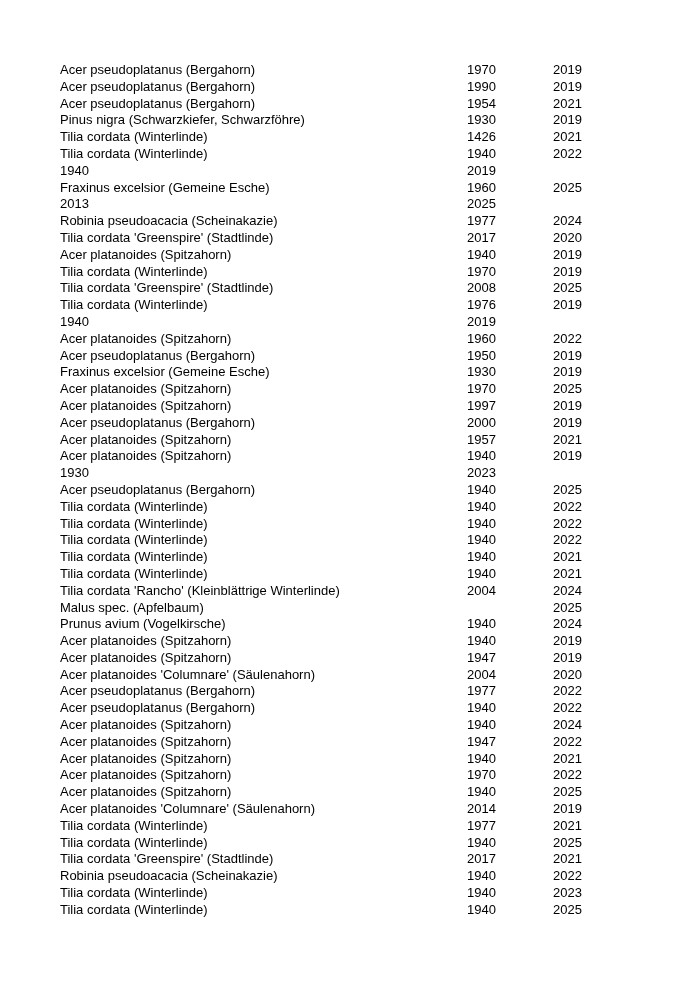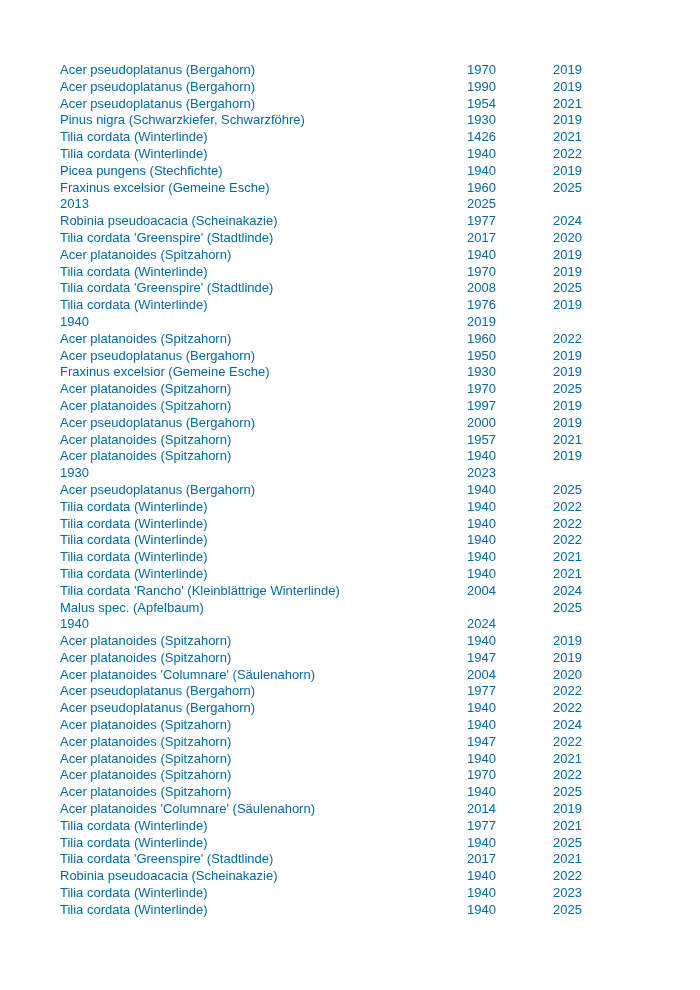--- a/index.html
+++ b/index.html
@@ -23,21 +23,21 @@
     height: 16.8px;
     line-height: 16.8px;
     font-size: 13px;
     white-space: nowrap;
   }
   .cell { overflow: visible; }
 </style>
 </head>
 <body>
 
-<div class="page" style="background: rgb(255, 255, 255); color: #0369a1;">
+<div class="page" style="background: rgb(255, 255, 255); color: #000000;">
   <div class="tree-table" id="tree-table">
       <div class="row">
         <div class="cell species">Acer pseudoplatanus (Bergahorn)</div>
         <div class="cell year1">1970</div>
         <div class="cell year2">2019</div>
       </div>
       <div class="row">
         <div class="cell species">Acer pseudoplatanus (Bergahorn)</div>
         <div class="cell year1">1990</div>
         <div class="cell year2">2019</div>
@@ -56,21 +56,20 @@
         <div class="cell species">Tilia cordata (Winterlinde)</div>
         <div class="cell year1">1426</div>
         <div class="cell year2">2021</div>
       </div>
       <div class="row">
         <div class="cell species">Tilia cordata (Winterlinde)</div>
         <div class="cell year1">1940</div>
         <div class="cell year2">2022</div>
       </div>
       <div class="row">
-        <div class="cell species">Picea pungens (Stechfichte)</div>
         <div class="cell year1">1940</div>
         <div class="cell year2">2019</div>
       </div>
       <div class="row">
         <div class="cell species">Fraxinus excelsior (Gemeine Esche)</div>
         <div class="cell year1">1960</div>
         <div class="cell year2">2025</div>
       </div>
       <div class="row">
         <div class="cell year1">2013</div>
@@ -188,20 +187,21 @@
         <div class="cell species">Tilia cordata 'Rancho' (Kleinblättrige Winterlinde)</div>
         <div class="cell year1">2004</div>
         <div class="cell year2">2024</div>
       </div>
       <div class="row">
         <div class="cell species">Malus spec. (Apfelbaum)</div>
         <div class="cell year1"></div>
         <div class="cell year2">2025</div>
       </div>
       <div class="row">
+        <div class="cell species">Prunus avium (Vogelkirsche)</div>
         <div class="cell year1">1940</div>
         <div class="cell year2">2024</div>
       </div>
       <div class="row">
         <div class="cell species">Acer platanoides (Spitzahorn)</div>
         <div class="cell year1">1940</div>
         <div class="cell year2">2019</div>
       </div>
       <div class="row">
         <div class="cell species">Acer platanoides (Spitzahorn)</div>

